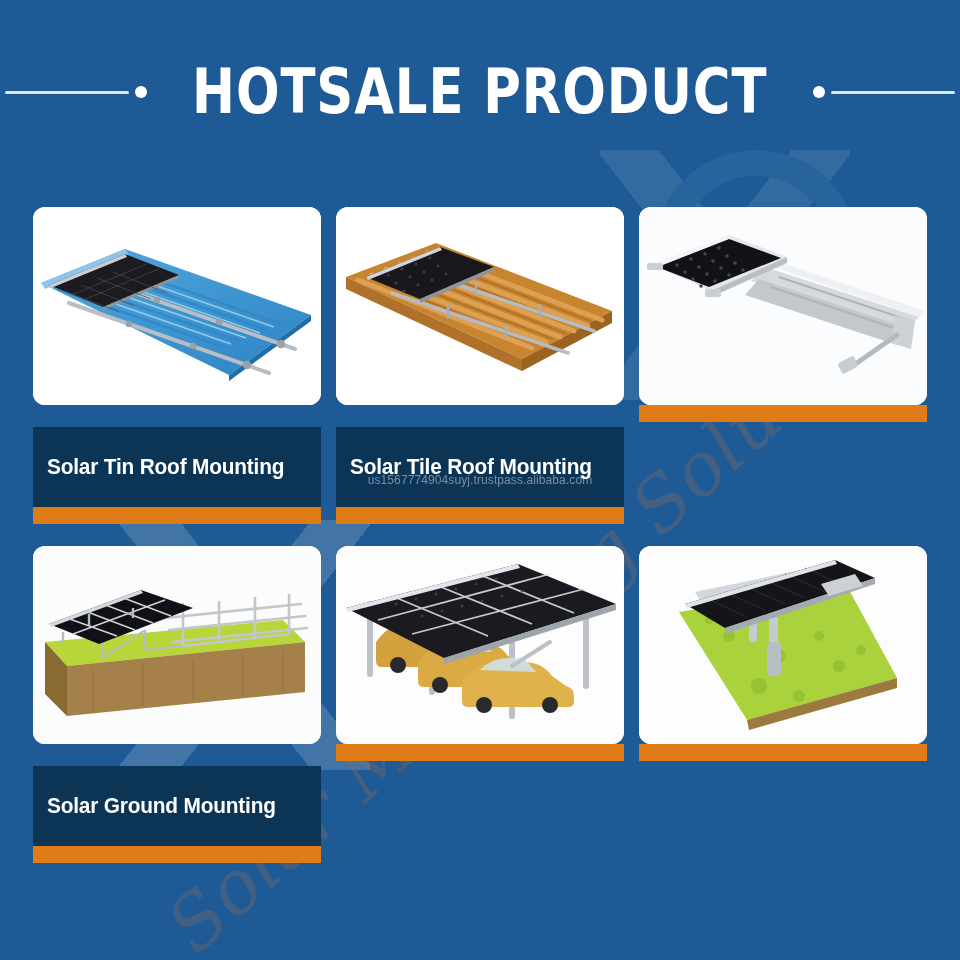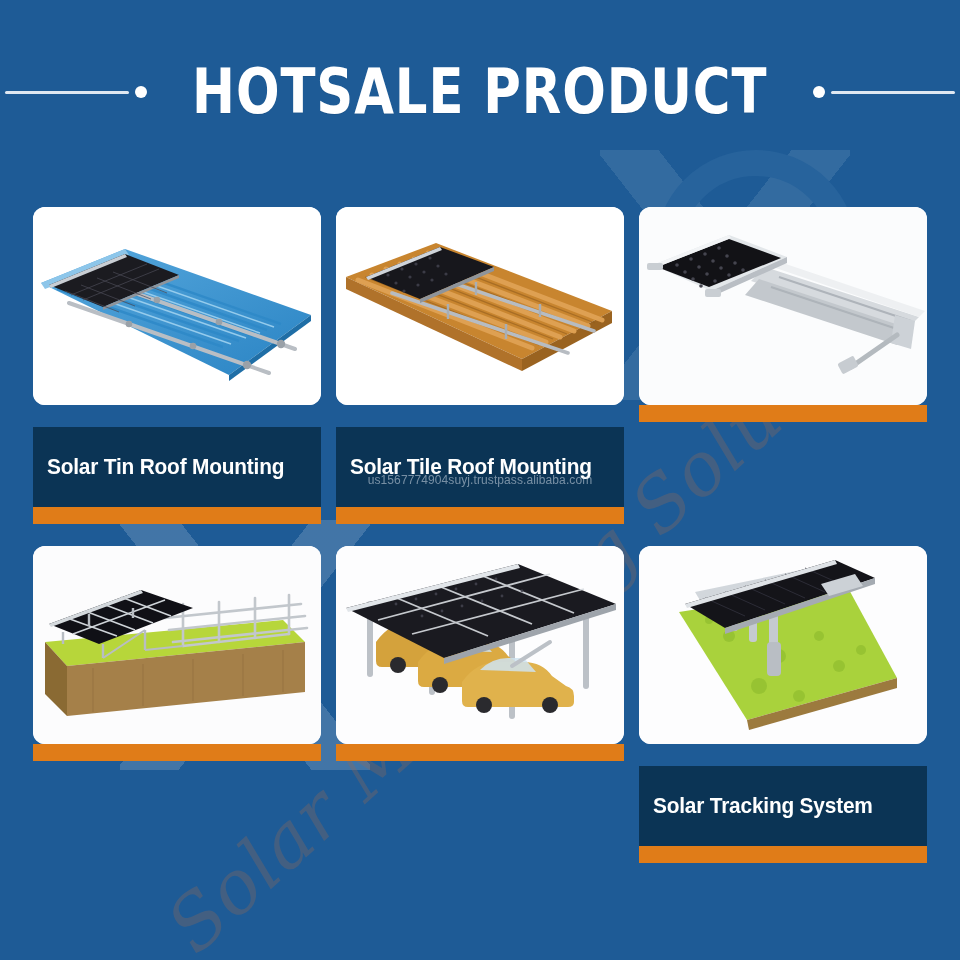--- a/index.html
+++ b/index.html
@@ -347,20 +347,23 @@
           <line x1="112" y1="84" x2="112" y2="104"></line>
           <line x1="56" y1="68" x2="56" y2="80"></line>
           <line x1="100" y1="62" x2="100" y2="72"></line>
         </g>
         <g stroke="#b8bdc3" stroke-width="2">
           <line x1="70" y1="112" x2="112" y2="84"></line>
           <line x1="112" y1="104" x2="150" y2="100"></line>
         </g>
       </svg>
     </div>
+    <div class="card-label">
+      <span class="card-label-text">Solar Ground Mounting</span>
+    </div>
     <div class="card-bar"></div>
   </div>
 
   <div class="card">
     <div class="card-photo">
       <svg class="illus" viewBox="0 0 288 198">
         <rect width="288" height="198" fill="#fdfdfe"></rect>
 
         <g stroke="#bcc1c7" stroke-width="6" stroke-linecap="round">
           <line x1="34" y1="58" x2="34" y2="128"></line>
@@ -458,19 +461,16 @@
           <line x1="126" y1="34" x2="166" y2="52"></line>
           <line x1="146" y1="28" x2="186" y2="46"></line>
           <line x1="166" y1="22" x2="206" y2="40"></line>
         </g>
         <polygon points="46,58 196,14 198,18 48,62" fill="#dfe3e7"></polygon>
         <polygon points="86,82 236,32 236,38 86,88" fill="#a5abb2"></polygon>
 
         <polygon points="182,38 216,28 224,40 190,50" fill="#ccd1d6"></polygon>
       </svg>
     </div>
-    <div class="card-label">
-      <span class="card-label-text">Solar Tracking System</span>
-    </div>
     <div class="card-bar"></div>
   </div>
 
 </div>
 
 </body></html>

